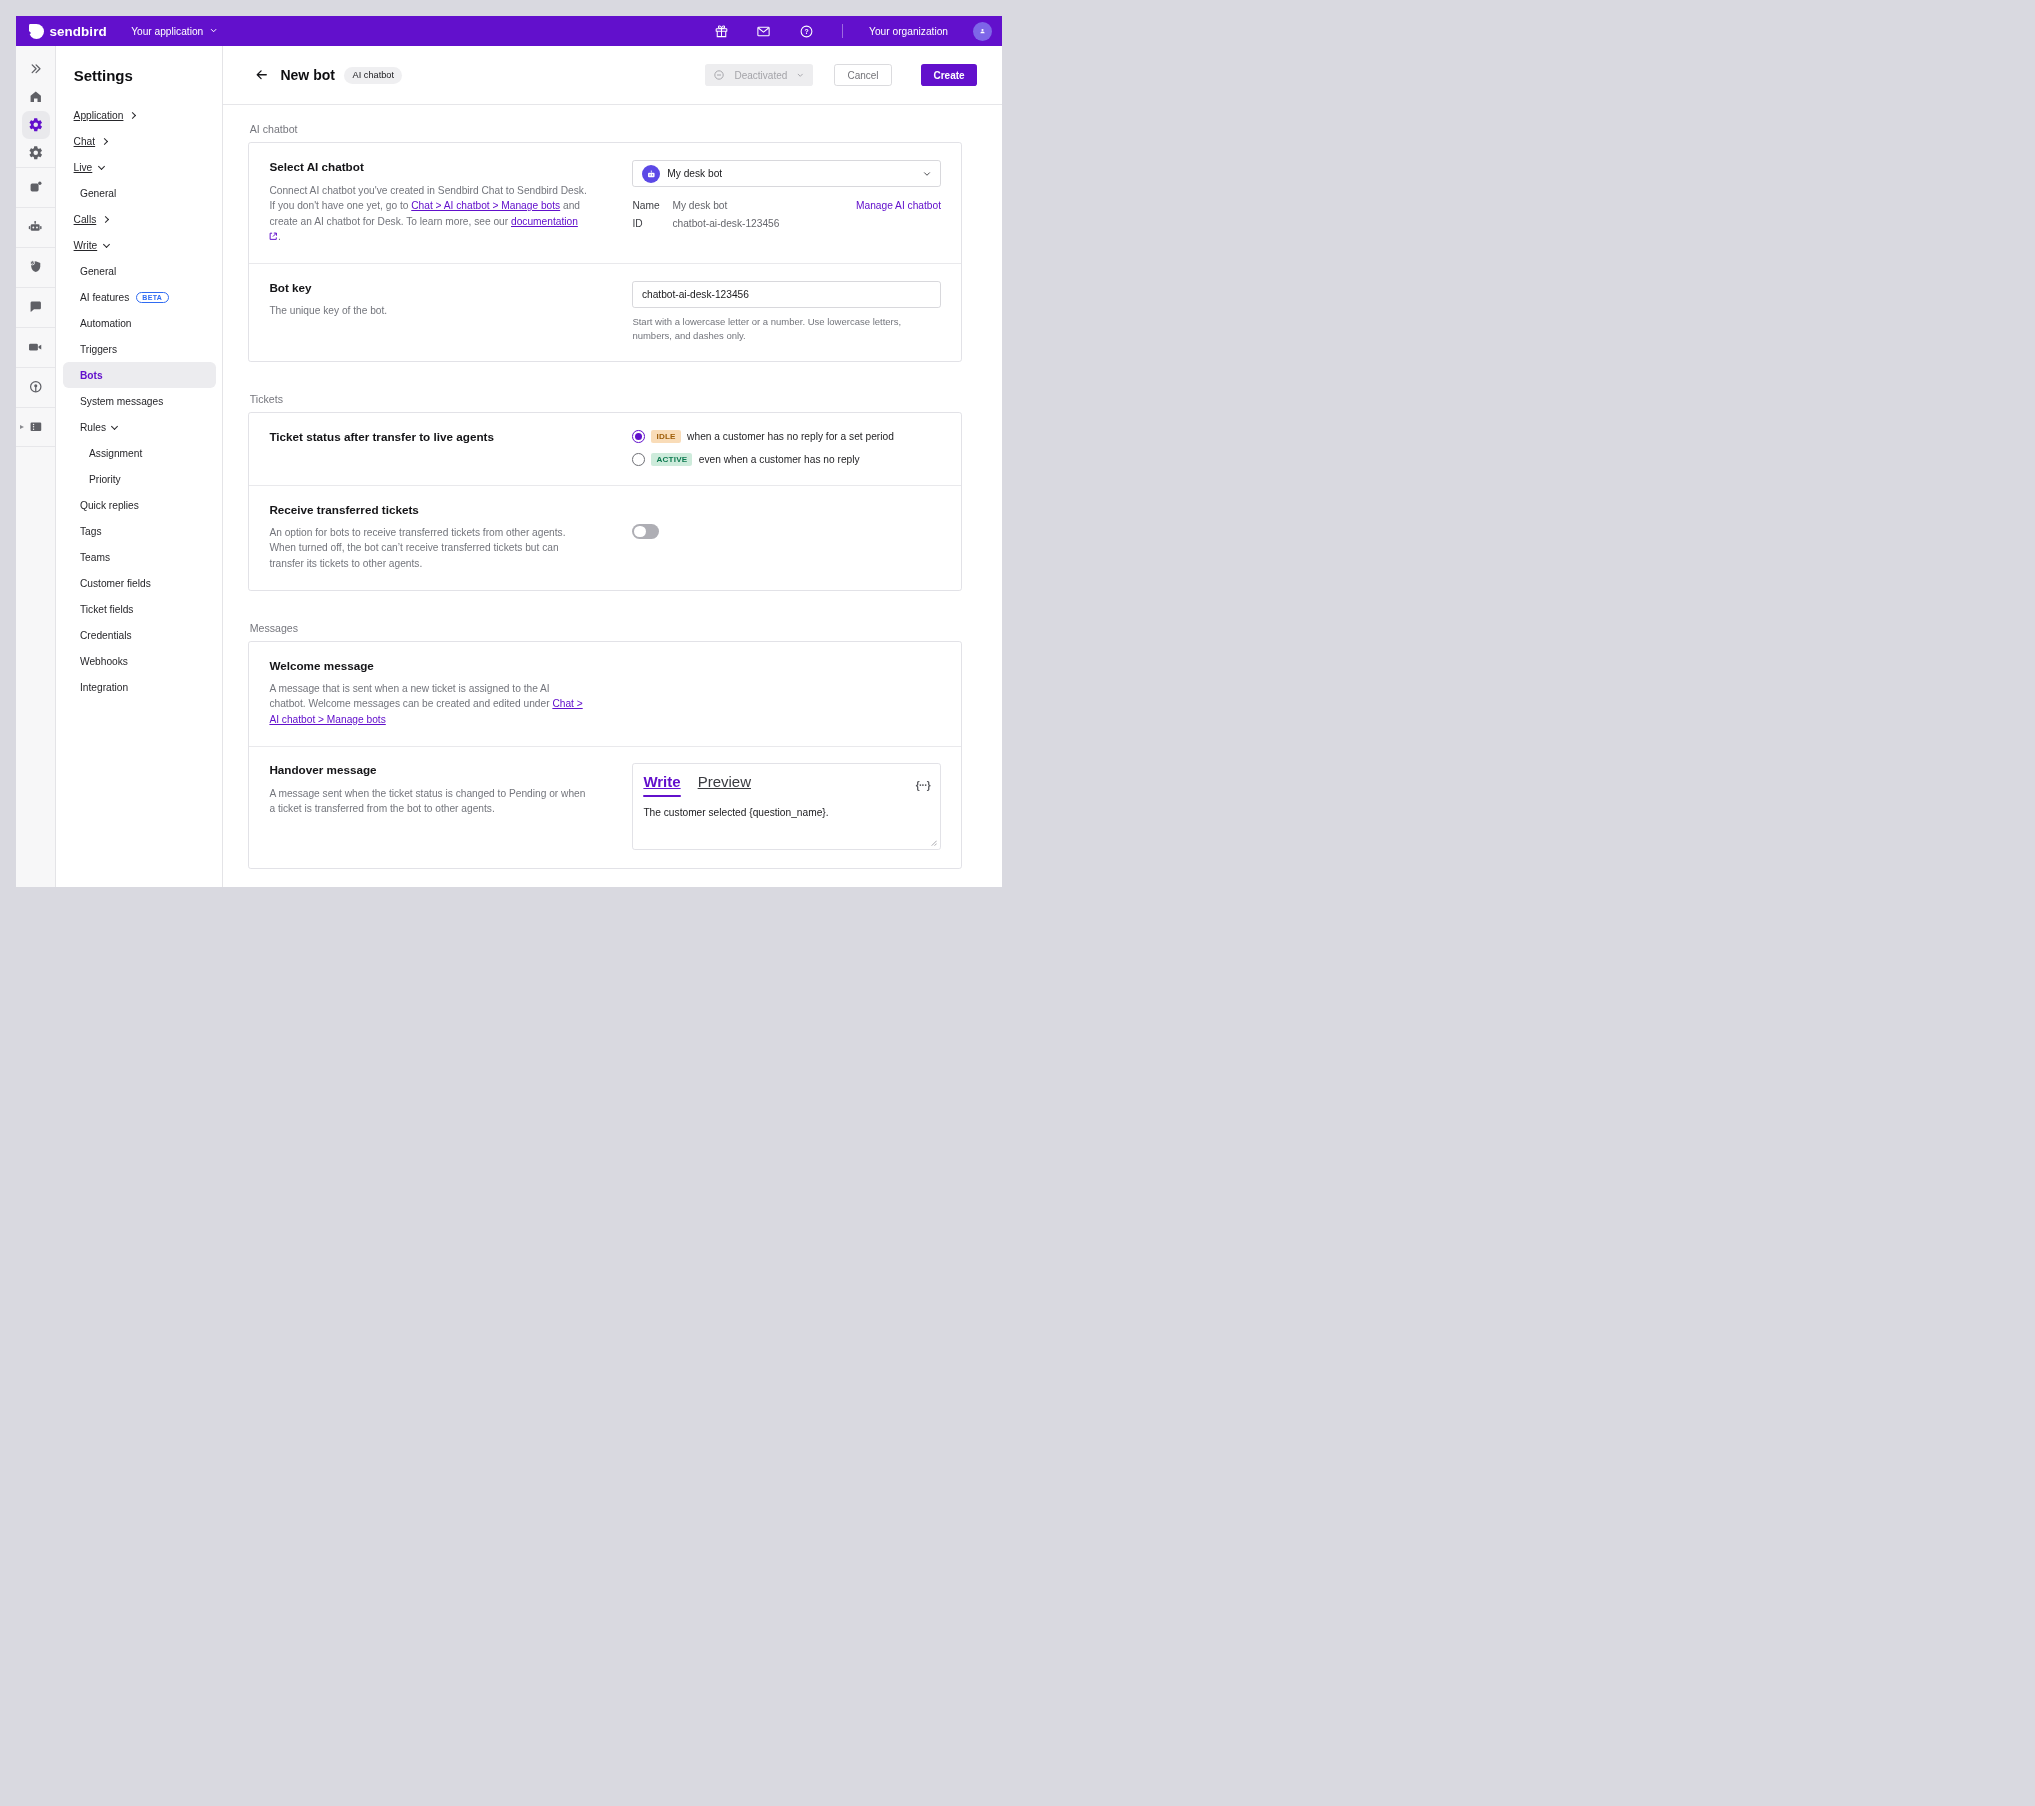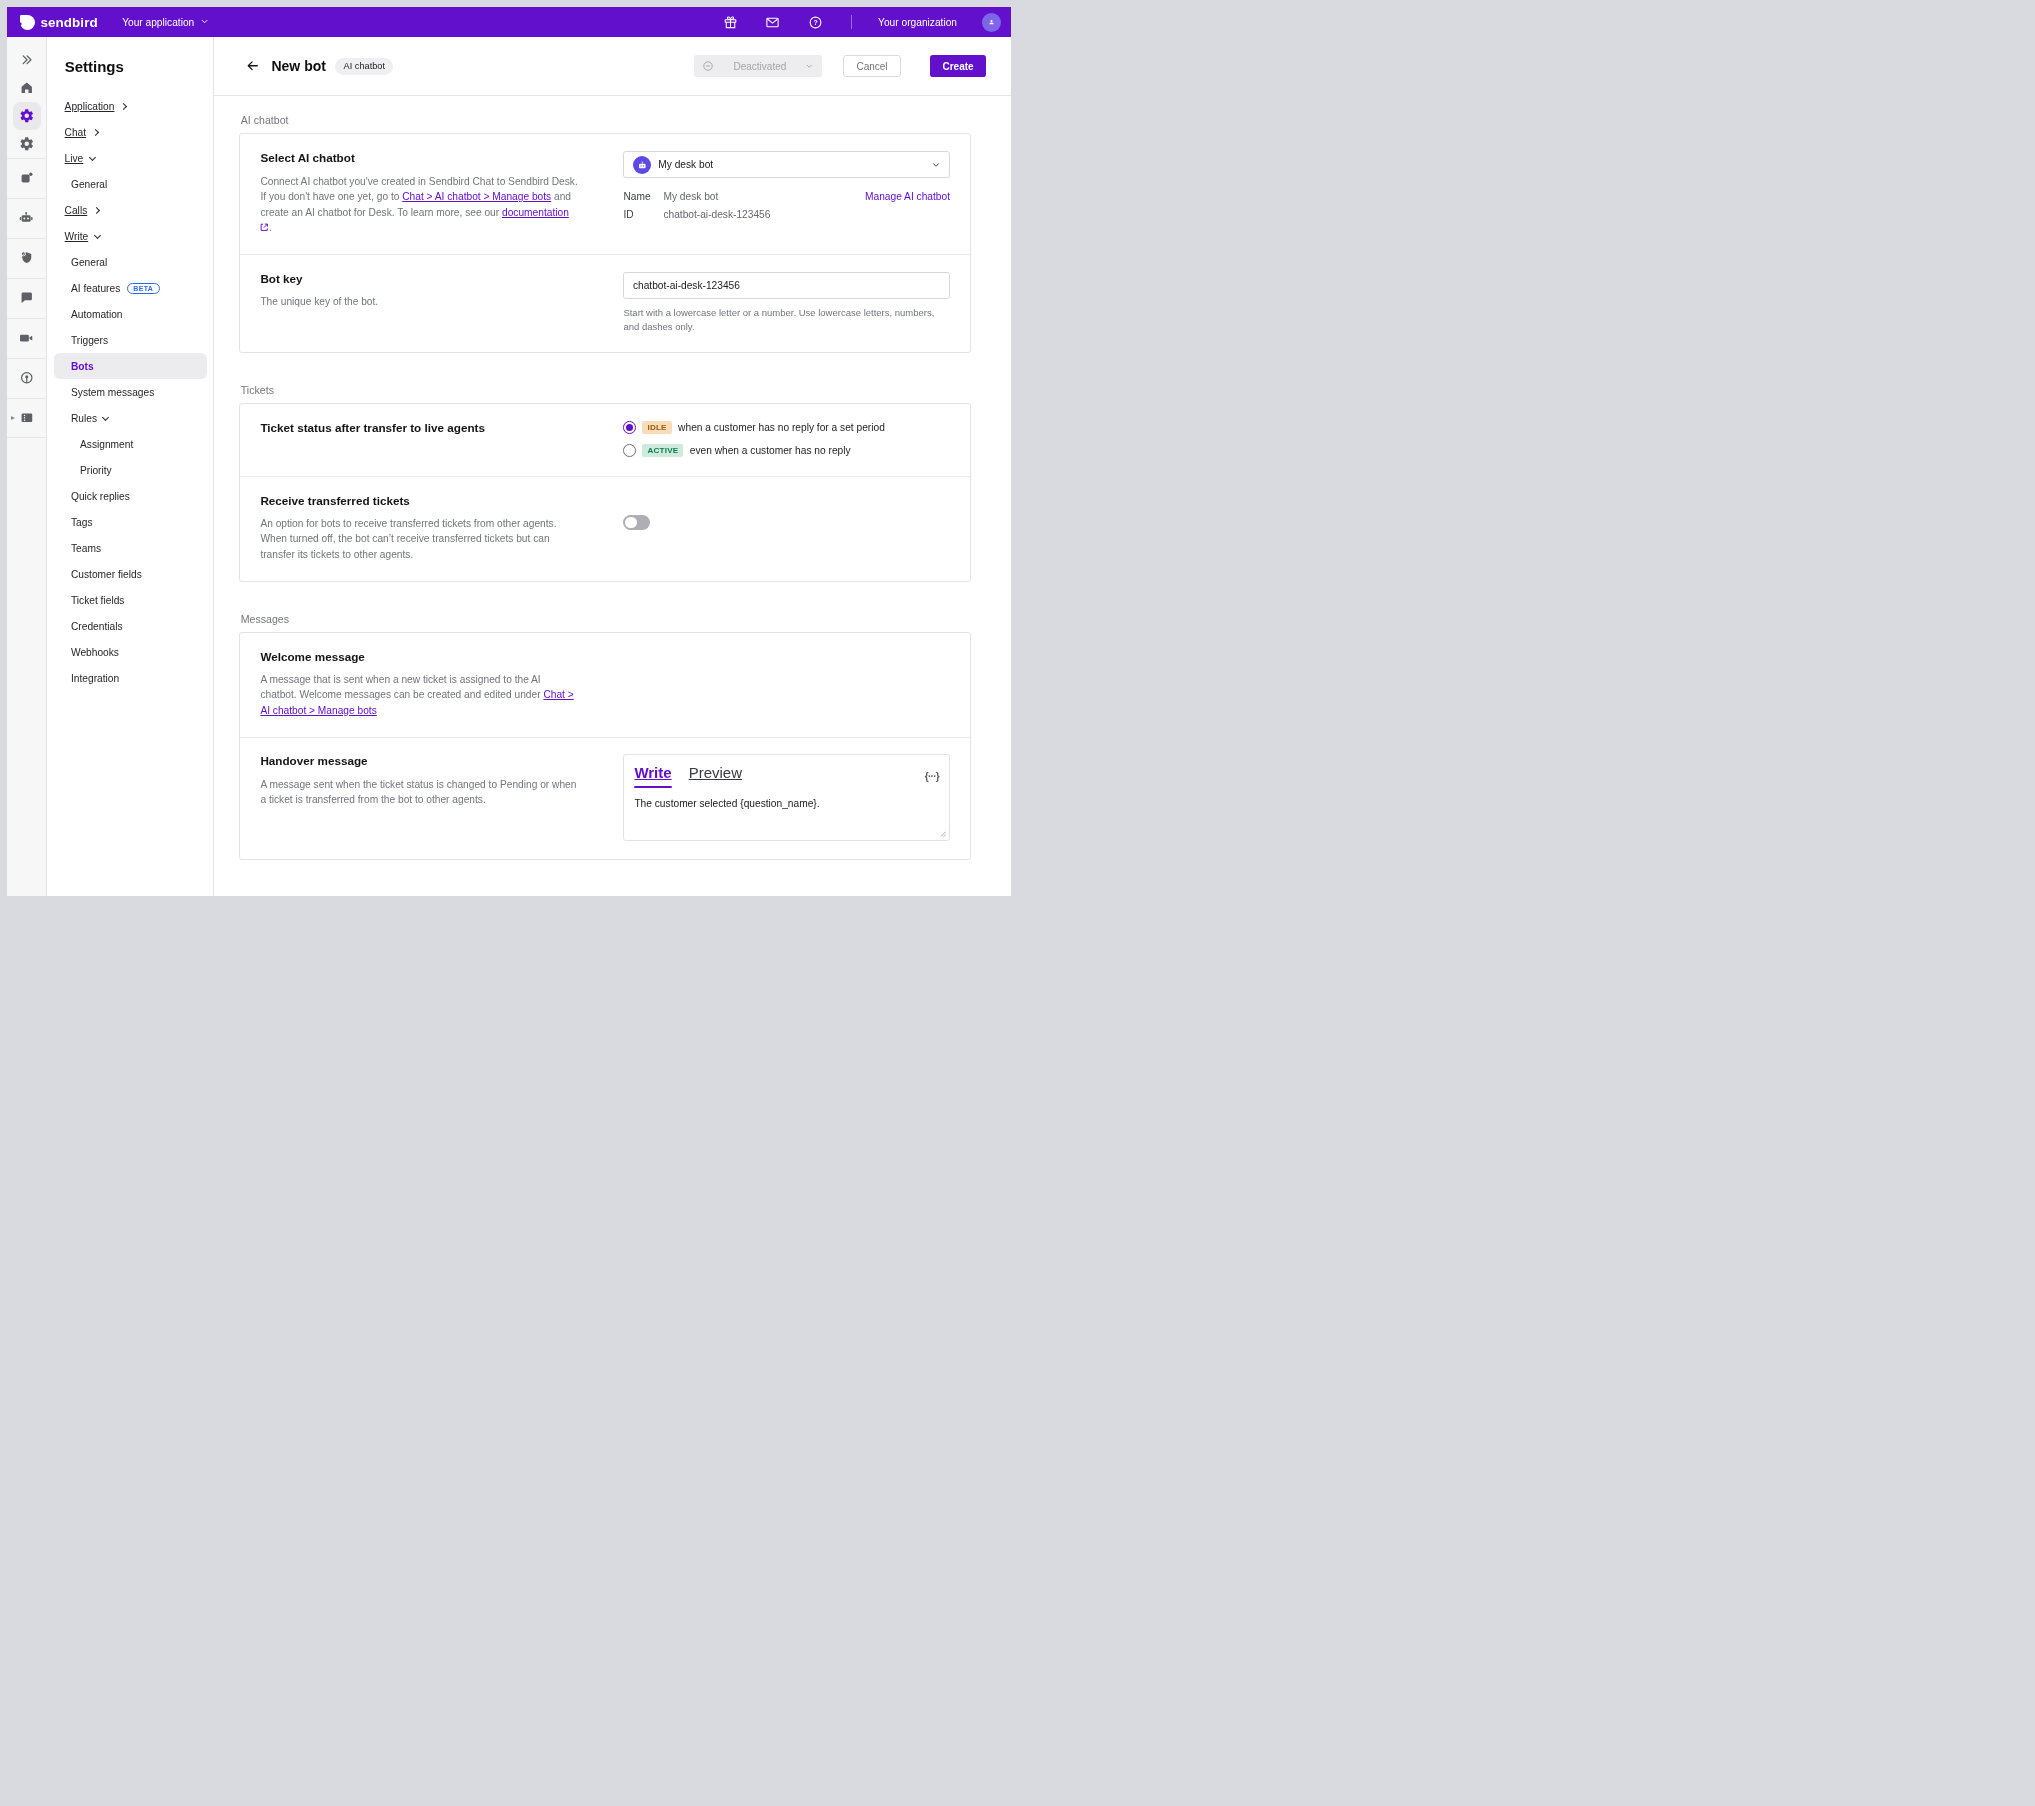--- a/index.html
+++ b/index.html
@@ -6,21 +6,21 @@
     --brand:#6210CC; --link:#6210CC;
     --idle-bg:#F9DCB8; --idle-text:#9D5C07;
     --active-bg:#CDEBDB; --active-text:#0D7A50;
     --beta:#2F6BF2; --avatar-bg:#7E66E8; --bot-avatar-bg:#5C49E6;
     --border:#E2E2E7; --divider:#E9E9EC; --gray-text:#73757C;
   }
   *{box-sizing:border-box}
   html,body{margin:0;padding:0}
   body{width:1018px;height:903px;font-family:"Liberation Sans","DejaVu Sans",sans-serif;
        -webkit-font-smoothing:antialiased;color:#1B1B1E;background:#D9D9E0;}
-  .frame{width:1018px;height:903px;padding:7px;}
+  .frame{width:1018px;height:903px;padding:16px;}
   .window{width:100%;height:100%;background:#fff;display:flex;flex-direction:column;overflow:hidden;}
 
   
   .topbar{height:30px;background:var(--brand);display:flex;align-items:center;padding:0 10px 0 12.7px;flex-shrink:0;}
   .logo-mark{width:15px;height:15px;background:#fff;border-radius:1.4px 50% 50% 50%;position:relative;display:inline-block;}
   .logo-mark::after{content:'';position:absolute;left:-0.7px;top:6.4px;border:3.5px solid transparent;border-left-color:var(--brand);}
   .logo-text{color:#fff;font-size:13.4px;font-weight:800;letter-spacing:0.1px;margin-left:5.7px;}
   .app-selector{display:flex;align-items:center;gap:5.7px;background:none;border:none;color:#fff;font-size:10.2px;
     font-family:inherit;margin-left:18.4px;cursor:pointer;}
   .topbar-right{margin-left:auto;display:flex;align-items:center;gap:25px;}
@@ -60,21 +60,21 @@
 
   
   .main{flex:1;display:flex;flex-direction:column;min-width:0;}
   .main-header{height:59px;border-bottom:0.7px solid #E6E6E9;display:flex;align-items:center;
      padding:0 25.4px 0 30px;gap:9.2px;flex-shrink:0;}
   .back-btn{background:none;border:none;padding:1.4px;cursor:pointer;display:flex;}
   .page-title{font-size:14px;font-weight:800;margin:0;color:#0F0F12;}
   .badge-pill{background:#EFEFF1;border-radius:706px;padding:3.5px 8.5px;font-size:9.2px;color:#202024;}
   .hdr-spacer{flex:1;}
   .status-btn{background:#EDEDEF;color:#A4A4A9;height:22.6px;border:none;border-radius:2.8px;padding:0 8.5px;
-     display:flex;align-items:center;gap:19px;font-size:10px;font-family:inherit;cursor:default;}
+     display:flex;align-items:center;gap:9px;font-size:10px;font-family:inherit;cursor:default;}
   .cancel-btn{background:#fff;border:0.7px solid #DBDBDE;color:#737378;height:22.6px;border-radius:2.8px;
      padding:0 12.7px;font-size:10px;font-family:inherit;margin-left:11.3px;cursor:pointer;}
   .create-btn{background:var(--brand);border:none;color:#fff;height:22.6px;border-radius:2.8px;
      padding:0 12px;font-size:10px;font-weight:600;font-family:inherit;margin-left:20px;cursor:pointer;}
 
   .content{flex:1;overflow:hidden;padding:18.4px 40px 28px 25.4px;}
   .section-label{color:#75767D;font-size:10.6px;margin:0 0 7px 1.4px;}
   .section-label.gap{margin-top:31px;}
   .card{border:0.7px solid var(--border);border-radius:2.8px;background:#fff;}
   .card-row{display:flex;gap:44px;padding:17px 20px 18.4px;}

